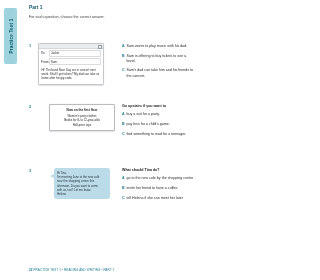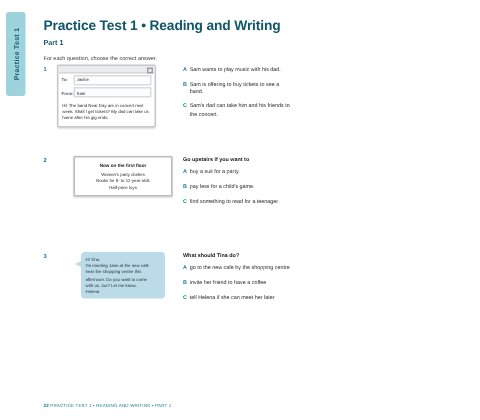--- a/index.html
+++ b/index.html
@@ -120,21 +120,20 @@
 </head>
 <body>
 
 <div class="page">
 
   <div class="side-tab">
     <span class="side-tab-label">Practice Test 1</span>
   </div>
 
   <div class="content">
-    <div class="title">Practice Test 1 • Reading and Writing</div>
     <div class="part">Part 1</div>
     <div class="instruction">For each question, choose the correct answer.</div>
   </div>
 
   <div class="q" style="left:29px;top:43px;width:167px;">
     <div class="qnum">1</div>
     <div class="qleft">
       <div class="email">
         <div class="email-bar"></div>
         <div class="email-row">

